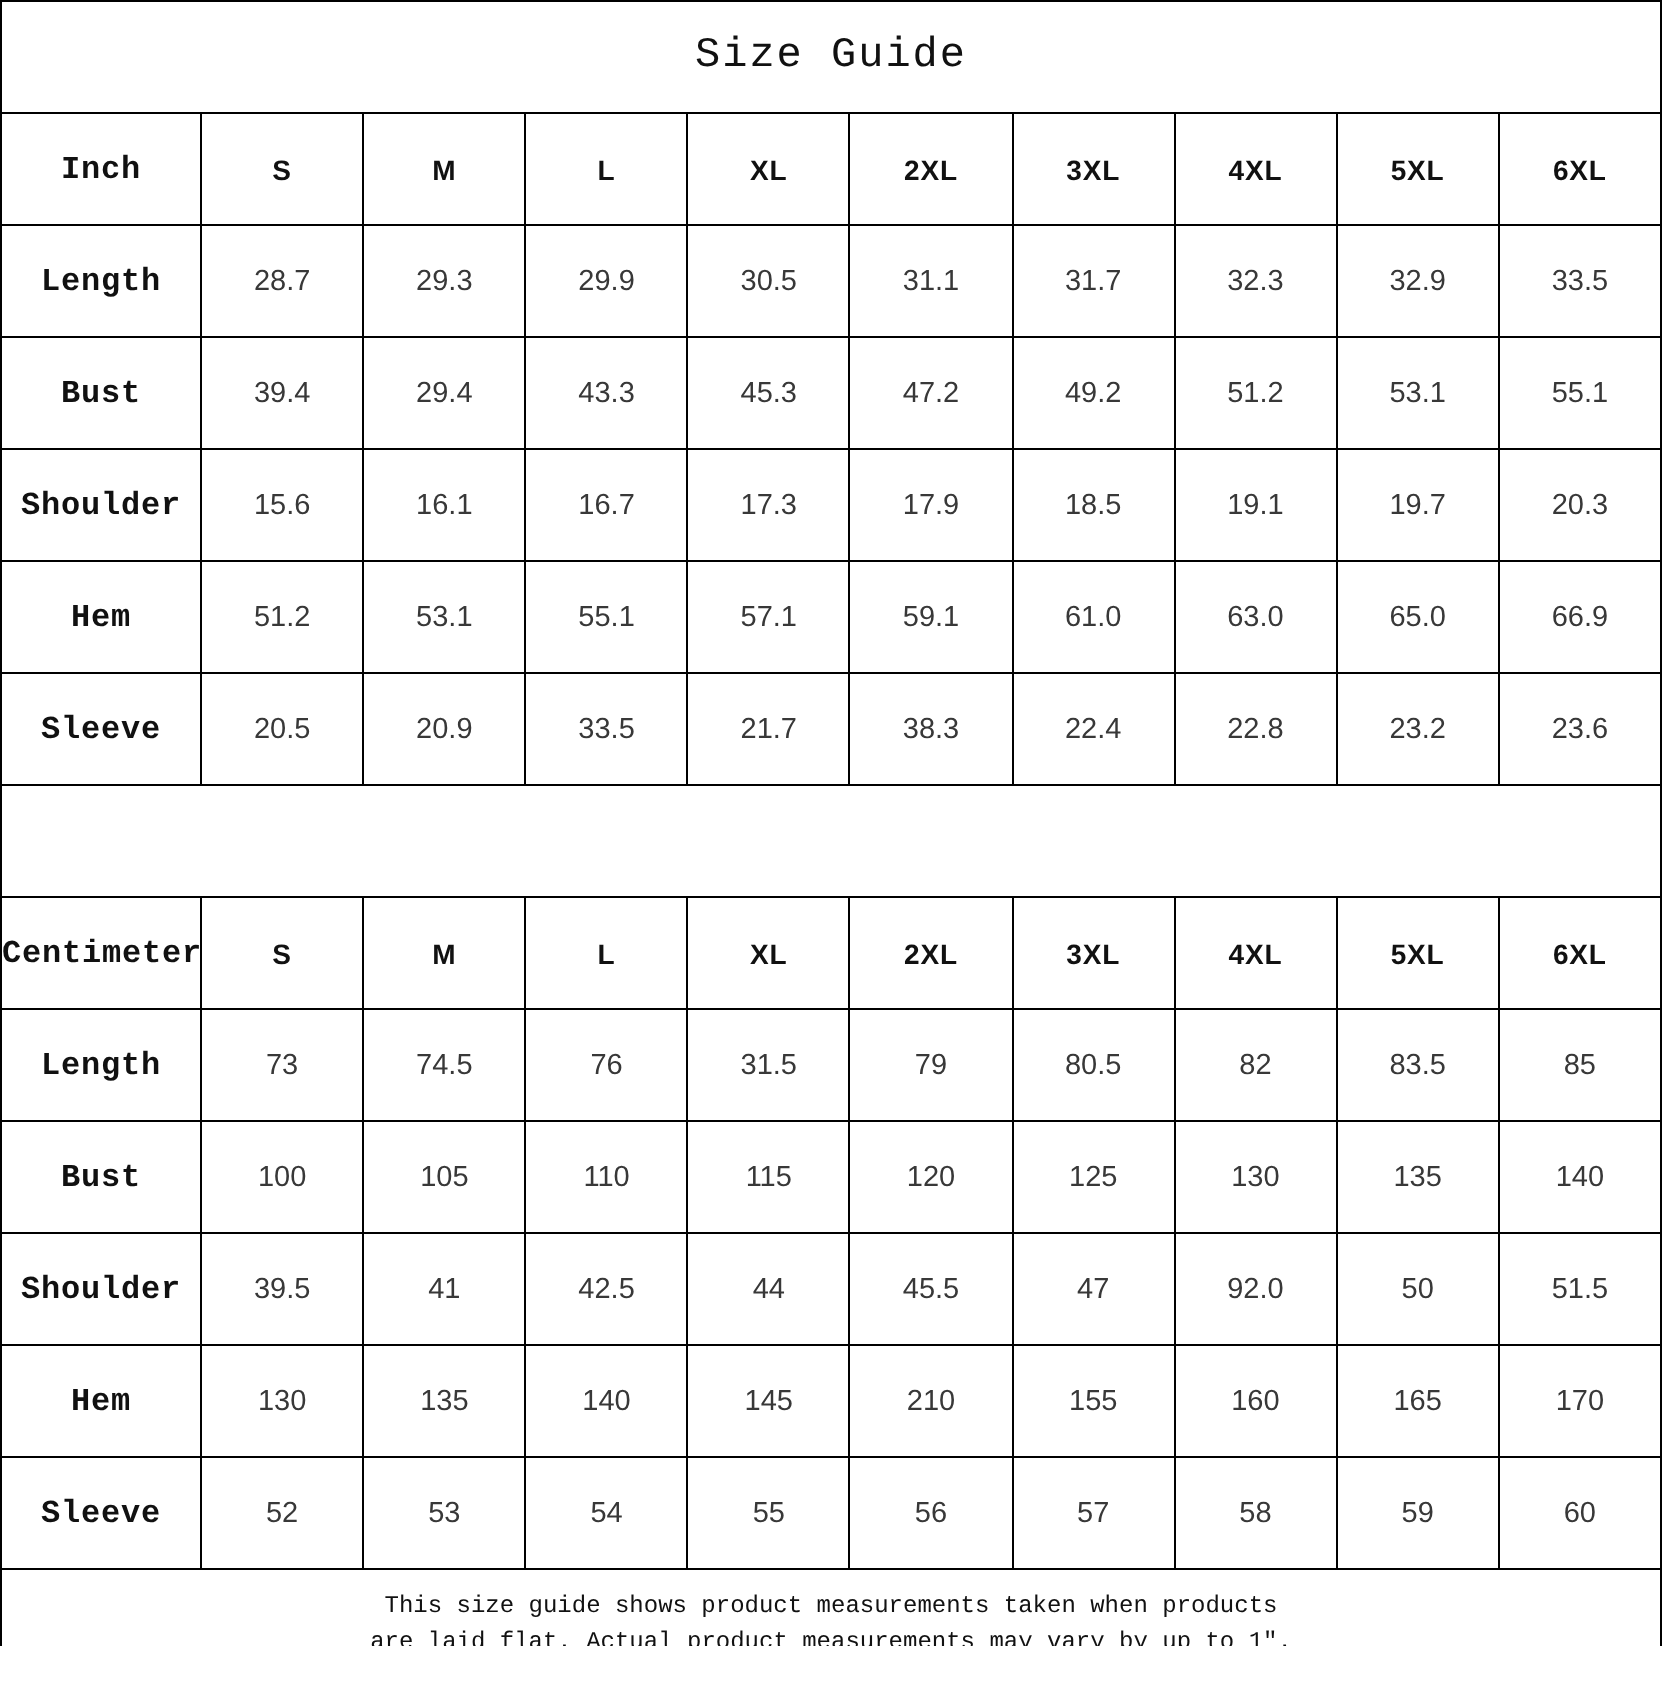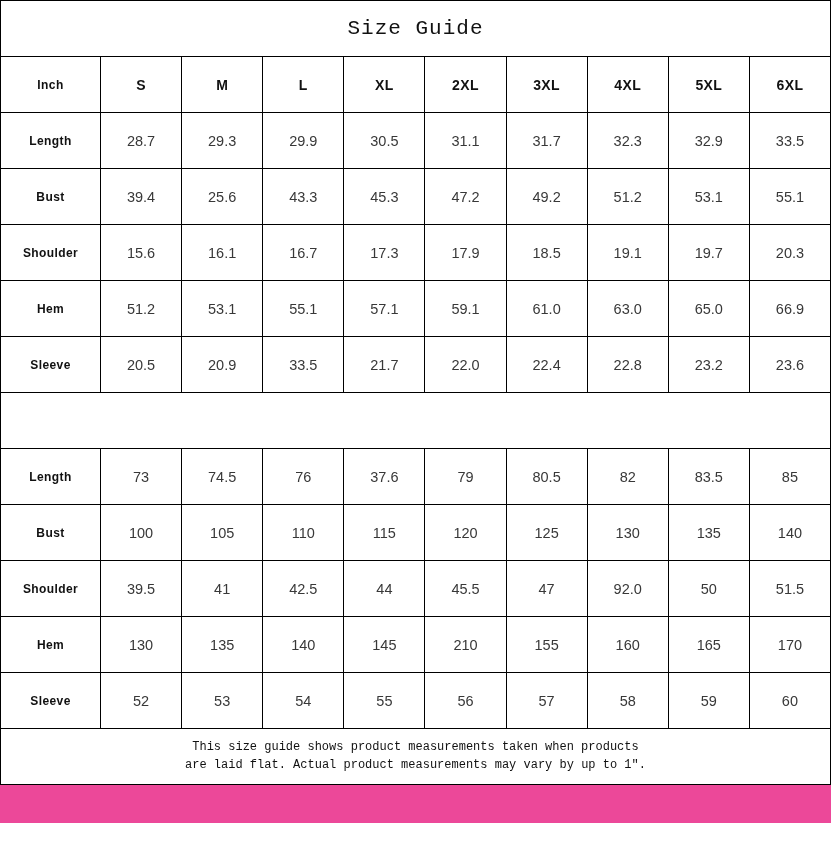--- a/index.html
+++ b/index.html
@@ -4,21 +4,21 @@
 <title>Size Guide</title>
 <style>
   html, body {
     margin: 0;
     padding: 0;
     background: #ffffff;
   }
   .sheet {
     width: 831px;
     height: 823px;
-    background: #ec4899;
+    background: #0f766e;
     overflow: hidden;
   }
   table.size-guide {
     border-collapse: collapse;
     table-layout: fixed;
     width: 831px;
     background: #ffffff;
   }
   table.size-guide td,
   table.size-guide th {
@@ -30,22 +30,22 @@
     overflow: hidden;
   }
   .title-cell {
     font-family: "Liberation Mono", "DejaVu Sans Mono", monospace;
     font-size: 21px;
     font-weight: 400;
     letter-spacing: 1px;
     color: #111111;
   }
   th.label-cell {
-    font-family: Liberation Sans, sans-serif;
-    font-size: 12px;
+    font-family: Liberation Mono, monospace;
+    font-size: 16px;
     font-weight: 700;
     letter-spacing: 0.4px;
     color: #111111;
   }
   th.header-cell {
     font-family: "Liberation Sans", sans-serif;
     font-size: 14px;
     font-weight: 700;
     letter-spacing: 0.4px;
     color: #111111;
@@ -110,21 +110,21 @@
           <td class="value-cell">30.5</td>
           <td class="value-cell">31.1</td>
           <td class="value-cell">31.7</td>
           <td class="value-cell">32.3</td>
           <td class="value-cell">32.9</td>
           <td class="value-cell">33.5</td>
         </tr>
         <tr>
           <th class="label-cell">Bust</th>
           <td class="value-cell">39.4</td>
-          <td class="value-cell">25.6</td>
+          <td class="value-cell">29.4</td>
           <td class="value-cell">43.3</td>
           <td class="value-cell">45.3</td>
           <td class="value-cell">47.2</td>
           <td class="value-cell">49.2</td>
           <td class="value-cell">51.2</td>
           <td class="value-cell">53.1</td>
           <td class="value-cell">55.1</td>
         </tr>
         <tr>
           <th class="label-cell">Shoulder</th>
@@ -149,39 +149,51 @@
           <td class="value-cell">63.0</td>
           <td class="value-cell">65.0</td>
           <td class="value-cell">66.9</td>
         </tr>
         <tr>
           <th class="label-cell">Sleeve</th>
           <td class="value-cell">20.5</td>
           <td class="value-cell">20.9</td>
           <td class="value-cell">33.5</td>
           <td class="value-cell">21.7</td>
-          <td class="value-cell">22.0</td>
+          <td class="value-cell">38.3</td>
           <td class="value-cell">22.4</td>
           <td class="value-cell">22.8</td>
           <td class="value-cell">23.2</td>
           <td class="value-cell">23.6</td>
         </tr>
       </tbody>
     <tbody>
       <tr>
         <td colspan="10" class="gap-cell"></td>
       </tr>
     </tbody>
     <tbody>
         <tr>
+          <th class="label-cell">Centimeter</th>
+          <th class="header-cell">S</th>
+          <th class="header-cell">M</th>
+          <th class="header-cell">L</th>
+          <th class="header-cell">XL</th>
+          <th class="header-cell">2XL</th>
+          <th class="header-cell">3XL</th>
+          <th class="header-cell">4XL</th>
+          <th class="header-cell">5XL</th>
+          <th class="header-cell">6XL</th>
+        </tr>
+        <tr>
           <th class="label-cell">Length</th>
           <td class="value-cell">73</td>
           <td class="value-cell">74.5</td>
           <td class="value-cell">76</td>
-          <td class="value-cell">37.6</td>
+          <td class="value-cell">31.5</td>
           <td class="value-cell">79</td>
           <td class="value-cell">80.5</td>
           <td class="value-cell">82</td>
           <td class="value-cell">83.5</td>
           <td class="value-cell">85</td>
         </tr>
         <tr>
           <th class="label-cell">Bust</th>
           <td class="value-cell">100</td>
           <td class="value-cell">105</td>

